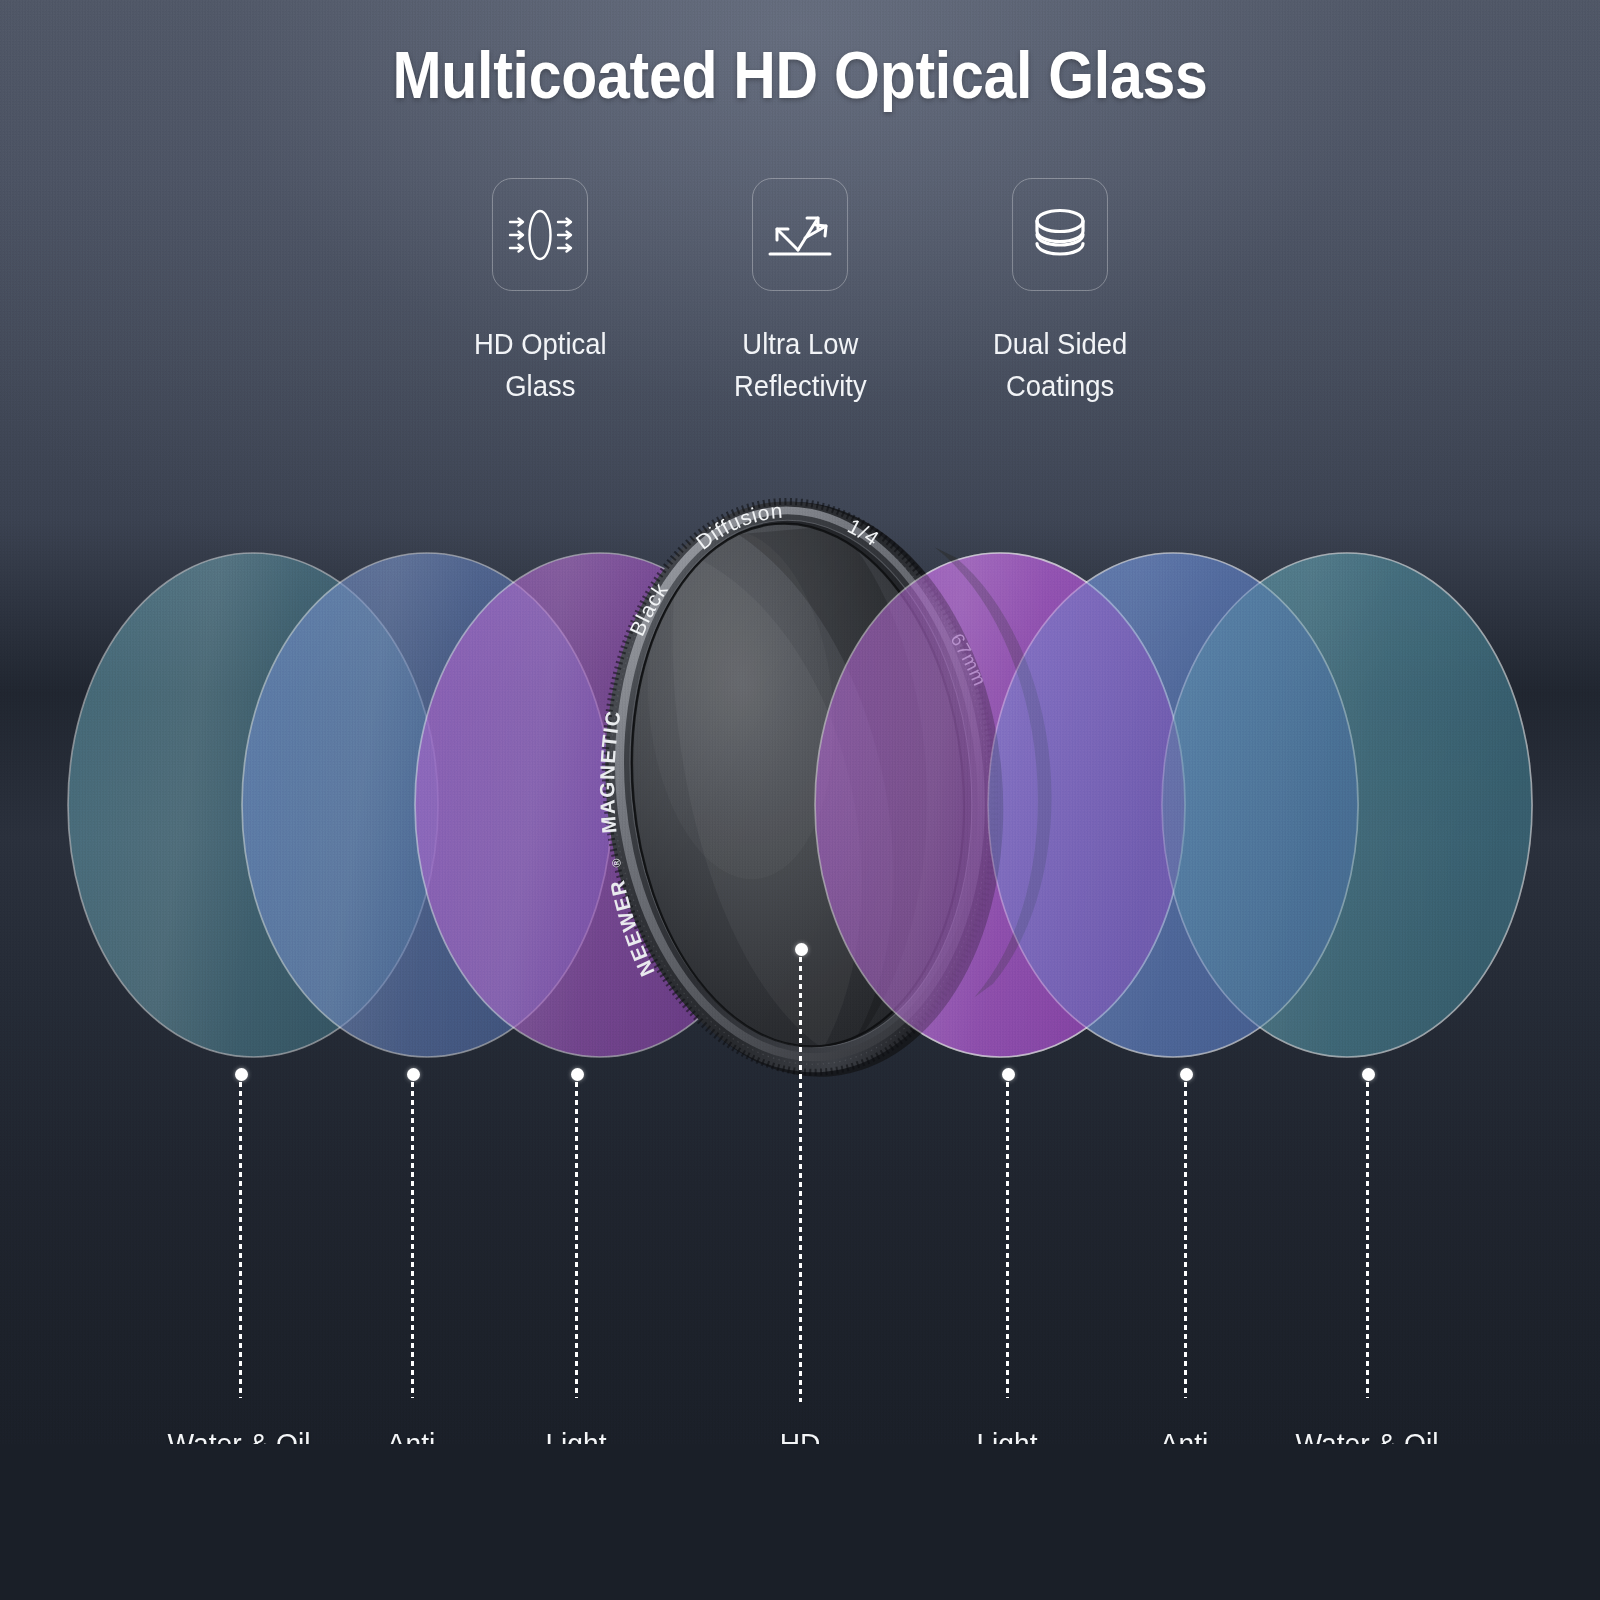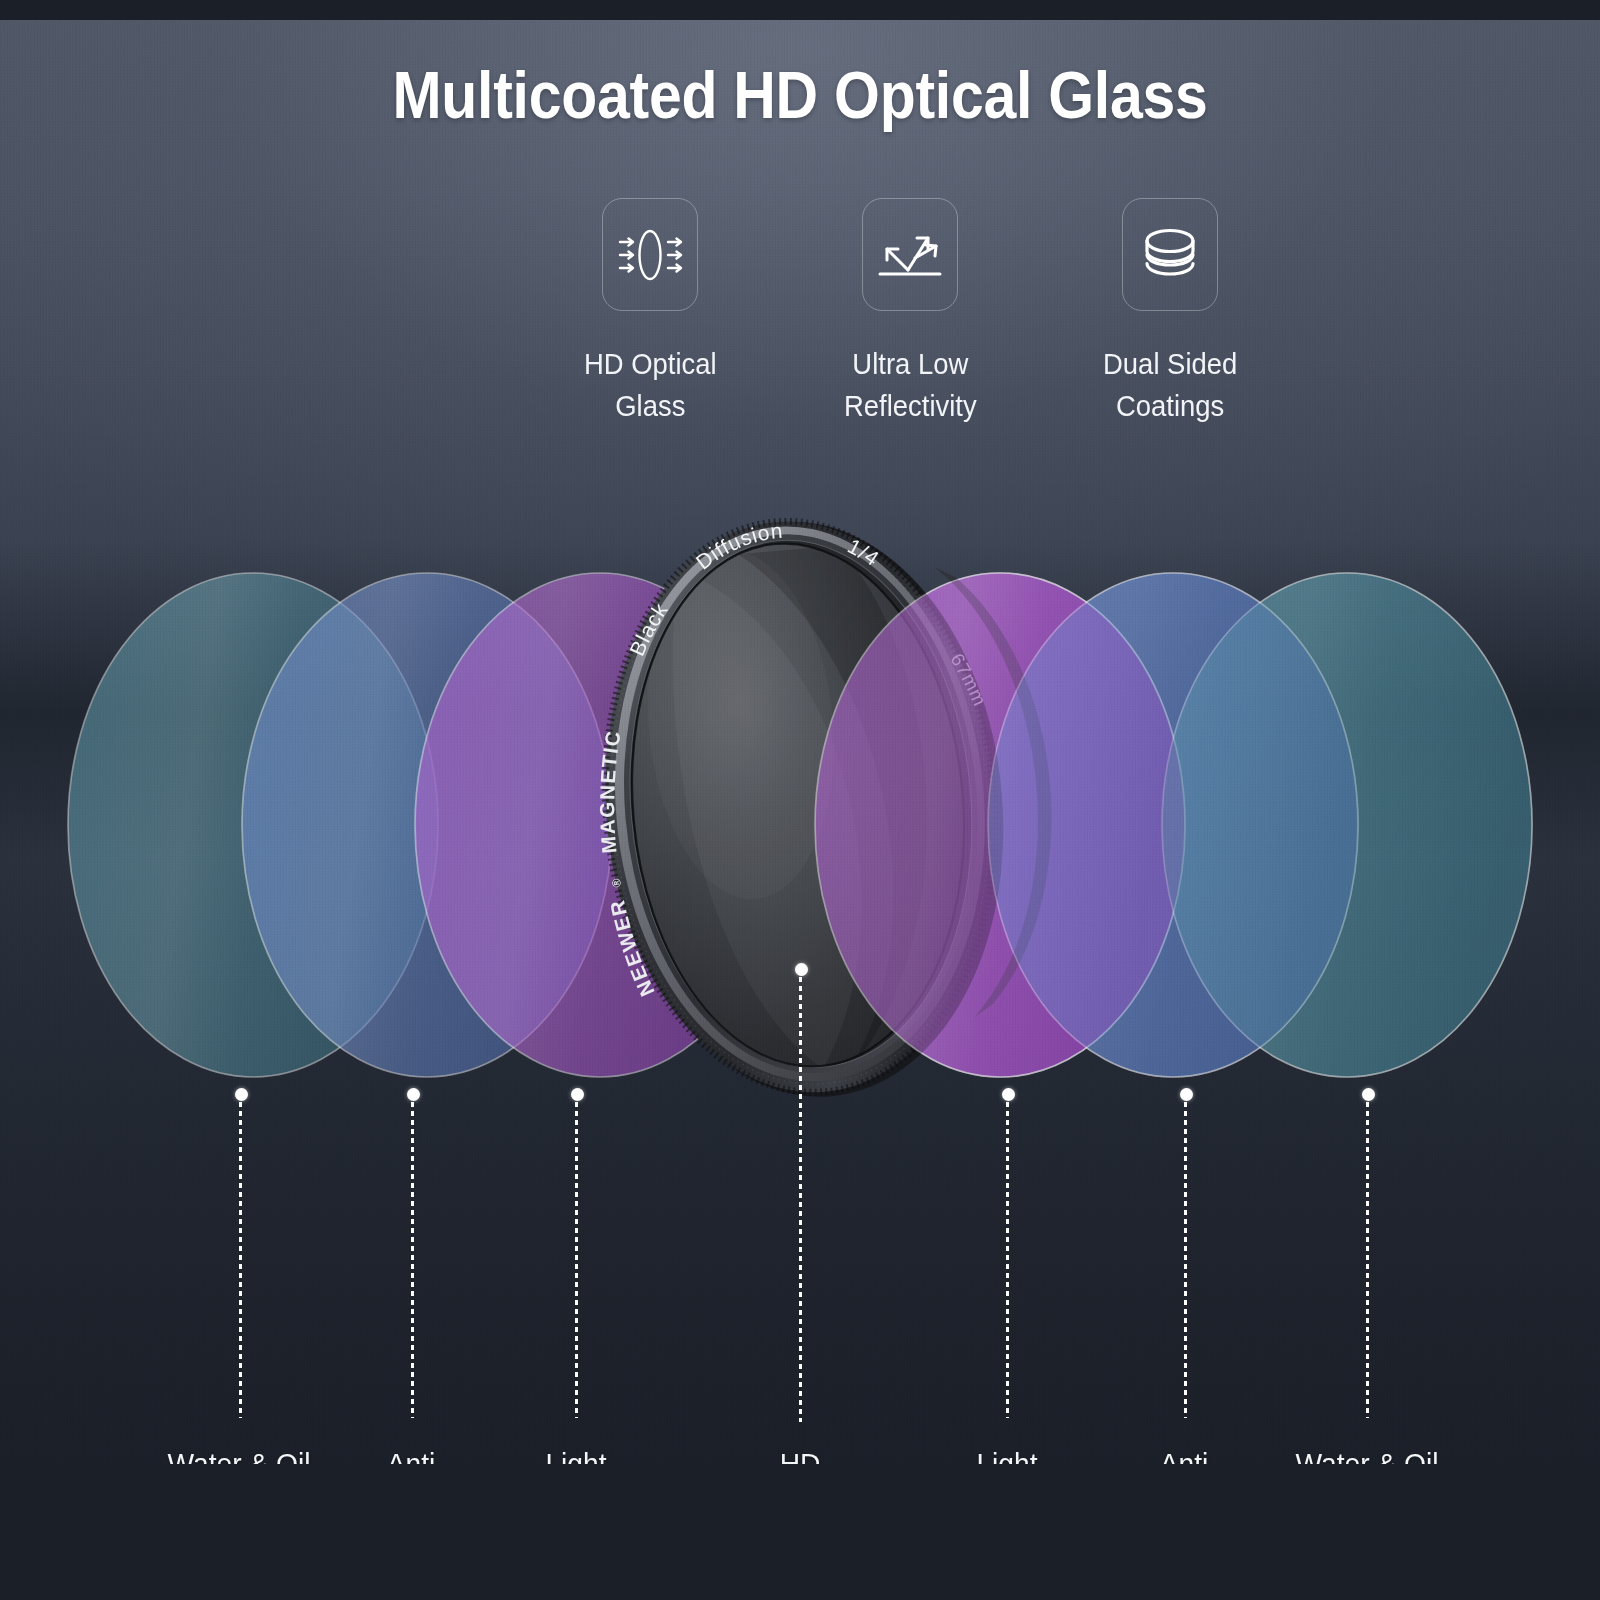--- a/index.html
+++ b/index.html
@@ -19,21 +19,20 @@
         #4e5564 0%,
         #4a5161 12%,
         #434a59 24%,
         #3a4150 36%,
         #30374444 48%,
         #2a303c 58%,
         #242a35 70%,
         #1f242e 82%,
         #1c212a 92%,
         #1a1f28 100%);
-    margin-top: 20px;
   }
   
   #noise {
     position: absolute;
     inset: 0;
     pointer-events: none;
     opacity: 0.30;
     mix-blend-mode: overlay;
     background-image:
       repeating-radial-gradient(circle at 17% 29%, rgba(255,255,255,0.05) 0 1px, rgba(0,0,0,0.05) 1px 2px),
@@ -60,21 +59,21 @@
     text-shadow: 0 2px 6px rgba(0,0,0,0.28);
   }
 
   
   #features {
     position: absolute;
     top: 178px;
     left: 300px;
     width: 1000px;
     display: flex;
-    justify-content: flex-end;
+    justify-content: center;
   }
   .feature {
     width: 260px;
     display: flex;
     flex-direction: column;
     align-items: center;
   }
   .feat-box {
     width: 96px;
     height: 113px;

